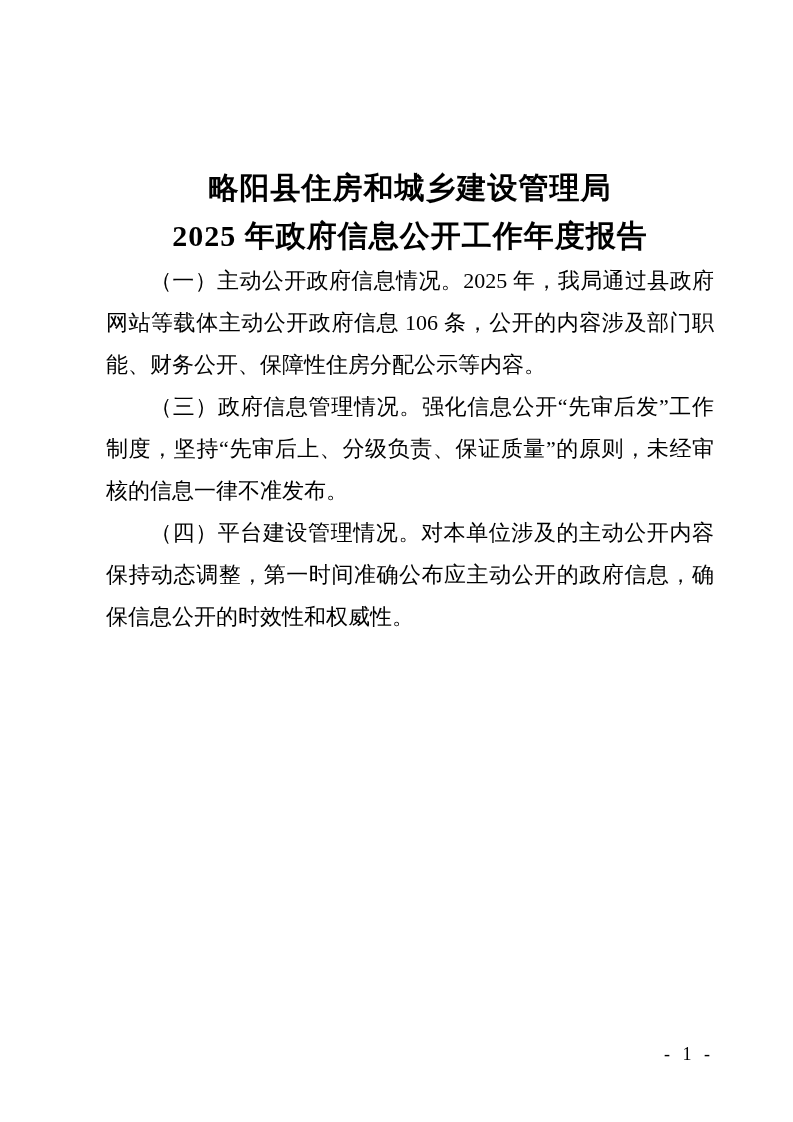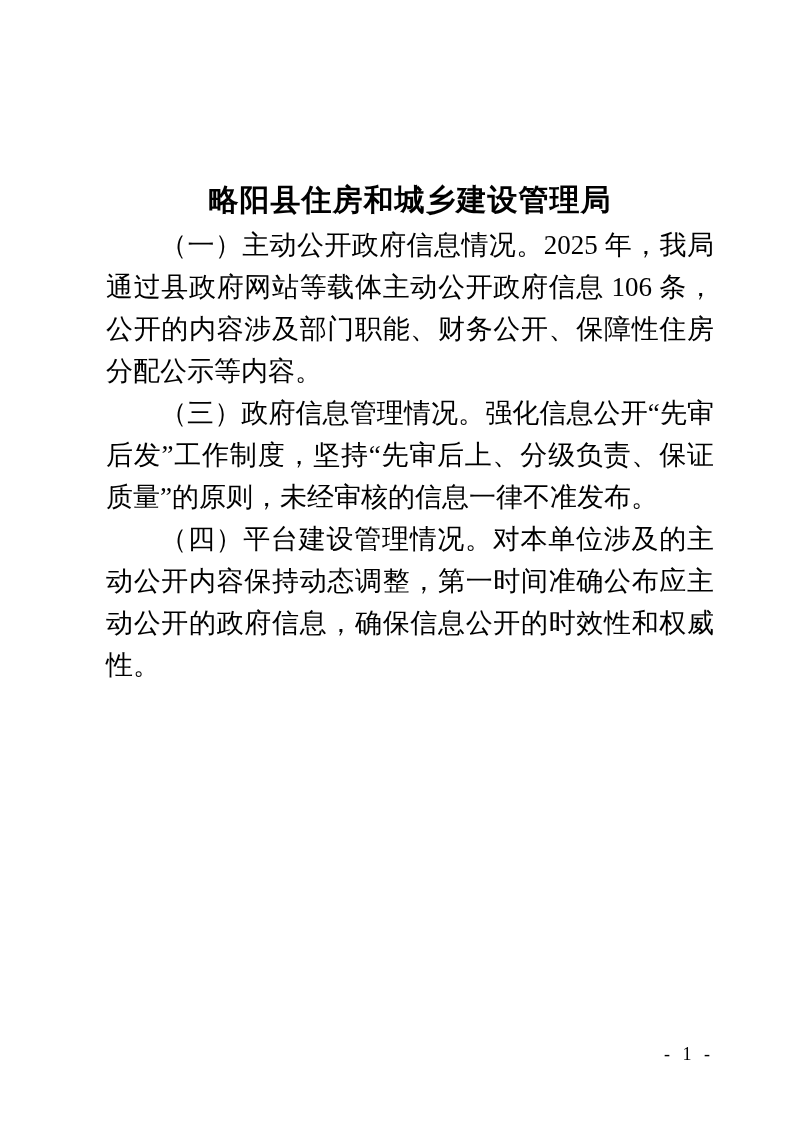--- a/index.html
+++ b/index.html
@@ -15,21 +15,21 @@
     overflow: hidden;
   }
   .page {
     position: absolute;
     inset: 0;
     background: #ffffff;
   }
   .content {
     position: absolute;
     left: 106px;
-    top: 16px;
+    top: 4px;
     width: 608px;
   }
   .doc-title {
     margin: 0;
     padding-top: 160px;
     text-align: center;
     font-family: "Liberation Serif", "DejaVu Serif", serif;
     font-weight: bold;
     font-size: 30px;
     line-height: 48px;
@@ -43,21 +43,21 @@
     margin: 47px 0 0 0;
     font-family: "Liberation Sans", "DejaVu Sans", sans-serif;
     font-weight: bold;
     font-size: 22px;
     line-height: 42px;
     text-indent: 2em;
   }
   .para {
     margin: 0;
     font-family: "Liberation Serif", "DejaVu Serif", serif;
-    font-size: 27px;
+    font-size: 22px;
     line-height: 42px;
     text-indent: 2em;
     text-align: justify;
   }
   .page-number {
     position: absolute;
     top: 1044px;
     left: 664px;
     font-family: "Liberation Serif", "DejaVu Serif", serif;
     font-size: 18px;
@@ -66,20 +66,21 @@
     color: #000000;
   }
 </style>
 </head>
 <body>
 
 <div class="page">
   <div class="content">
     <h1 class="doc-title">
       <span class="title-line">略阳县住房和城乡建设管理局</span>
+      <span class="title-line">2025 年政府信息公开工作年度报告</span>
     </h1>
 
 
     <p class="para">（一）主动公开政府信息情况。2025 年，我局通过县政府网站等载体主动公开政府信息 106 条，公开的内容涉及部门职能、财务公开、保障性住房分配公示等内容。</p>
     <p class="para">（三）政府信息管理情况。强化信息公开“先审后发”工作制度，坚持“先审后上、分级负责、保证质量”的原则，未经审核的信息一律不准发布。</p>
     <p class="para">（四）平台建设管理情况。对本单位涉及的主动公开内容保持动态调整，第一时间准确公布应主动公开的政府信息，确保信息公开的时效性和权威性。</p>
   </div>
 
   <div class="page-number">- 1 -</div>
 </div>

